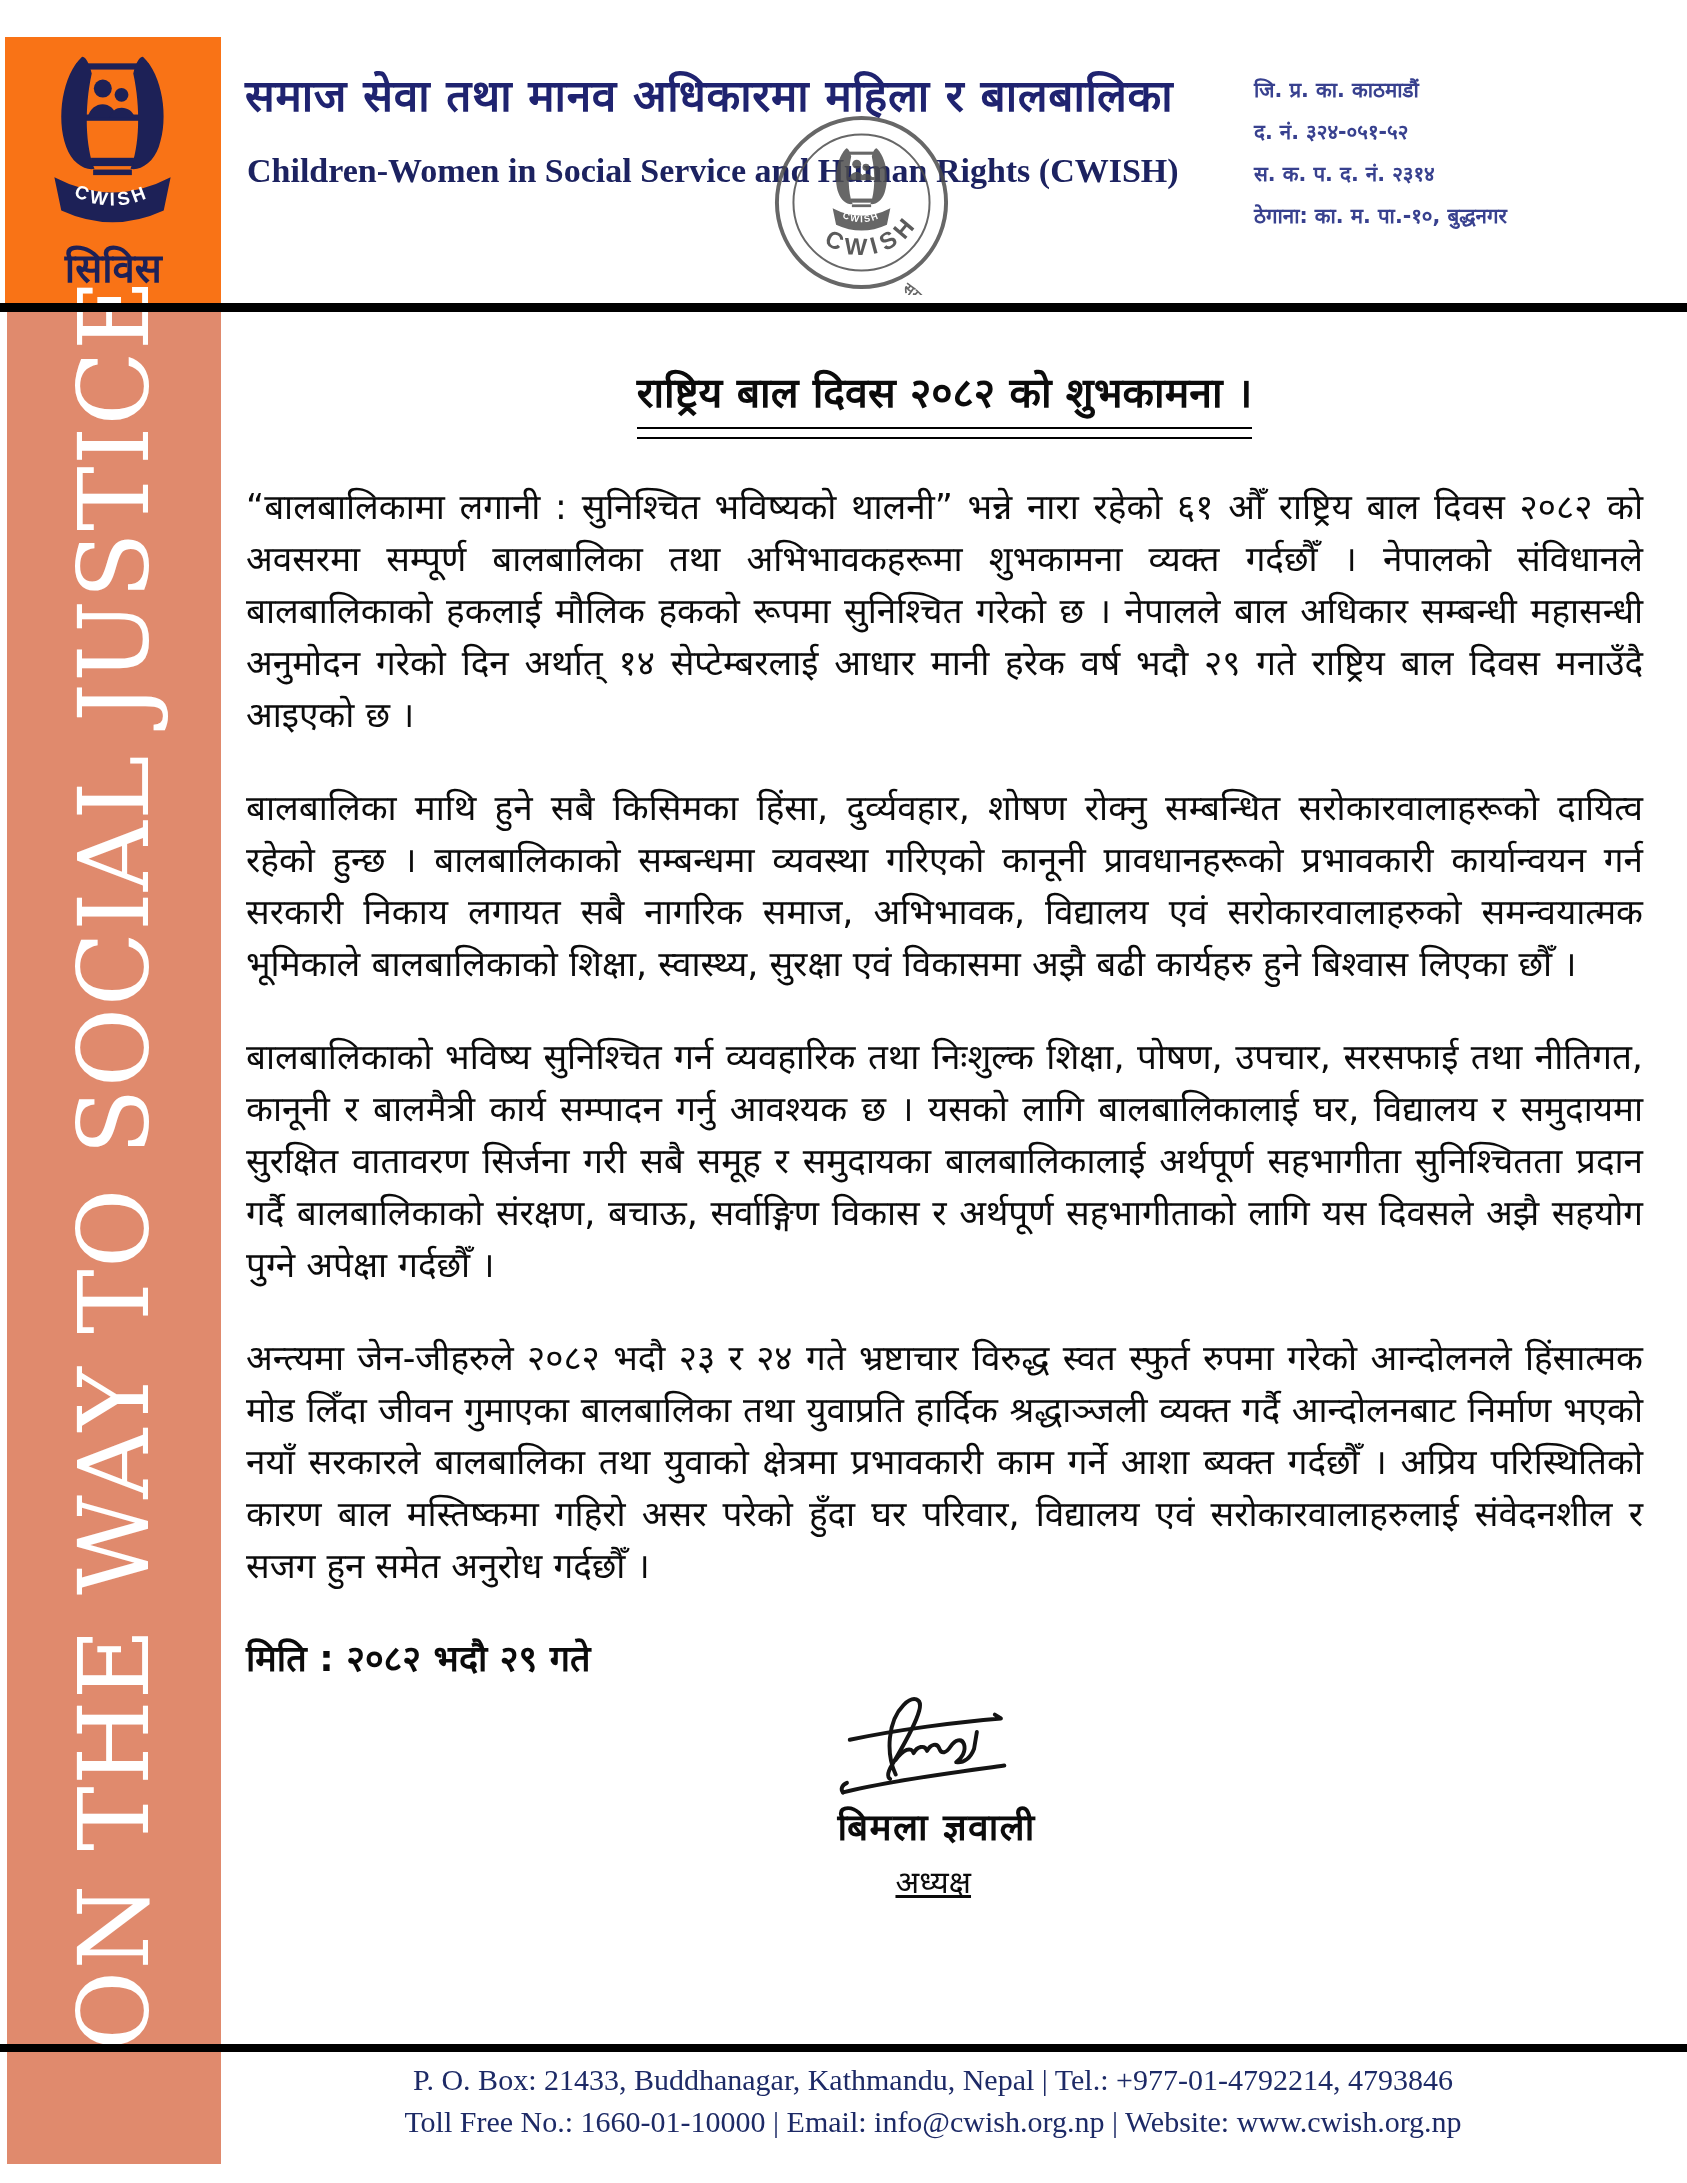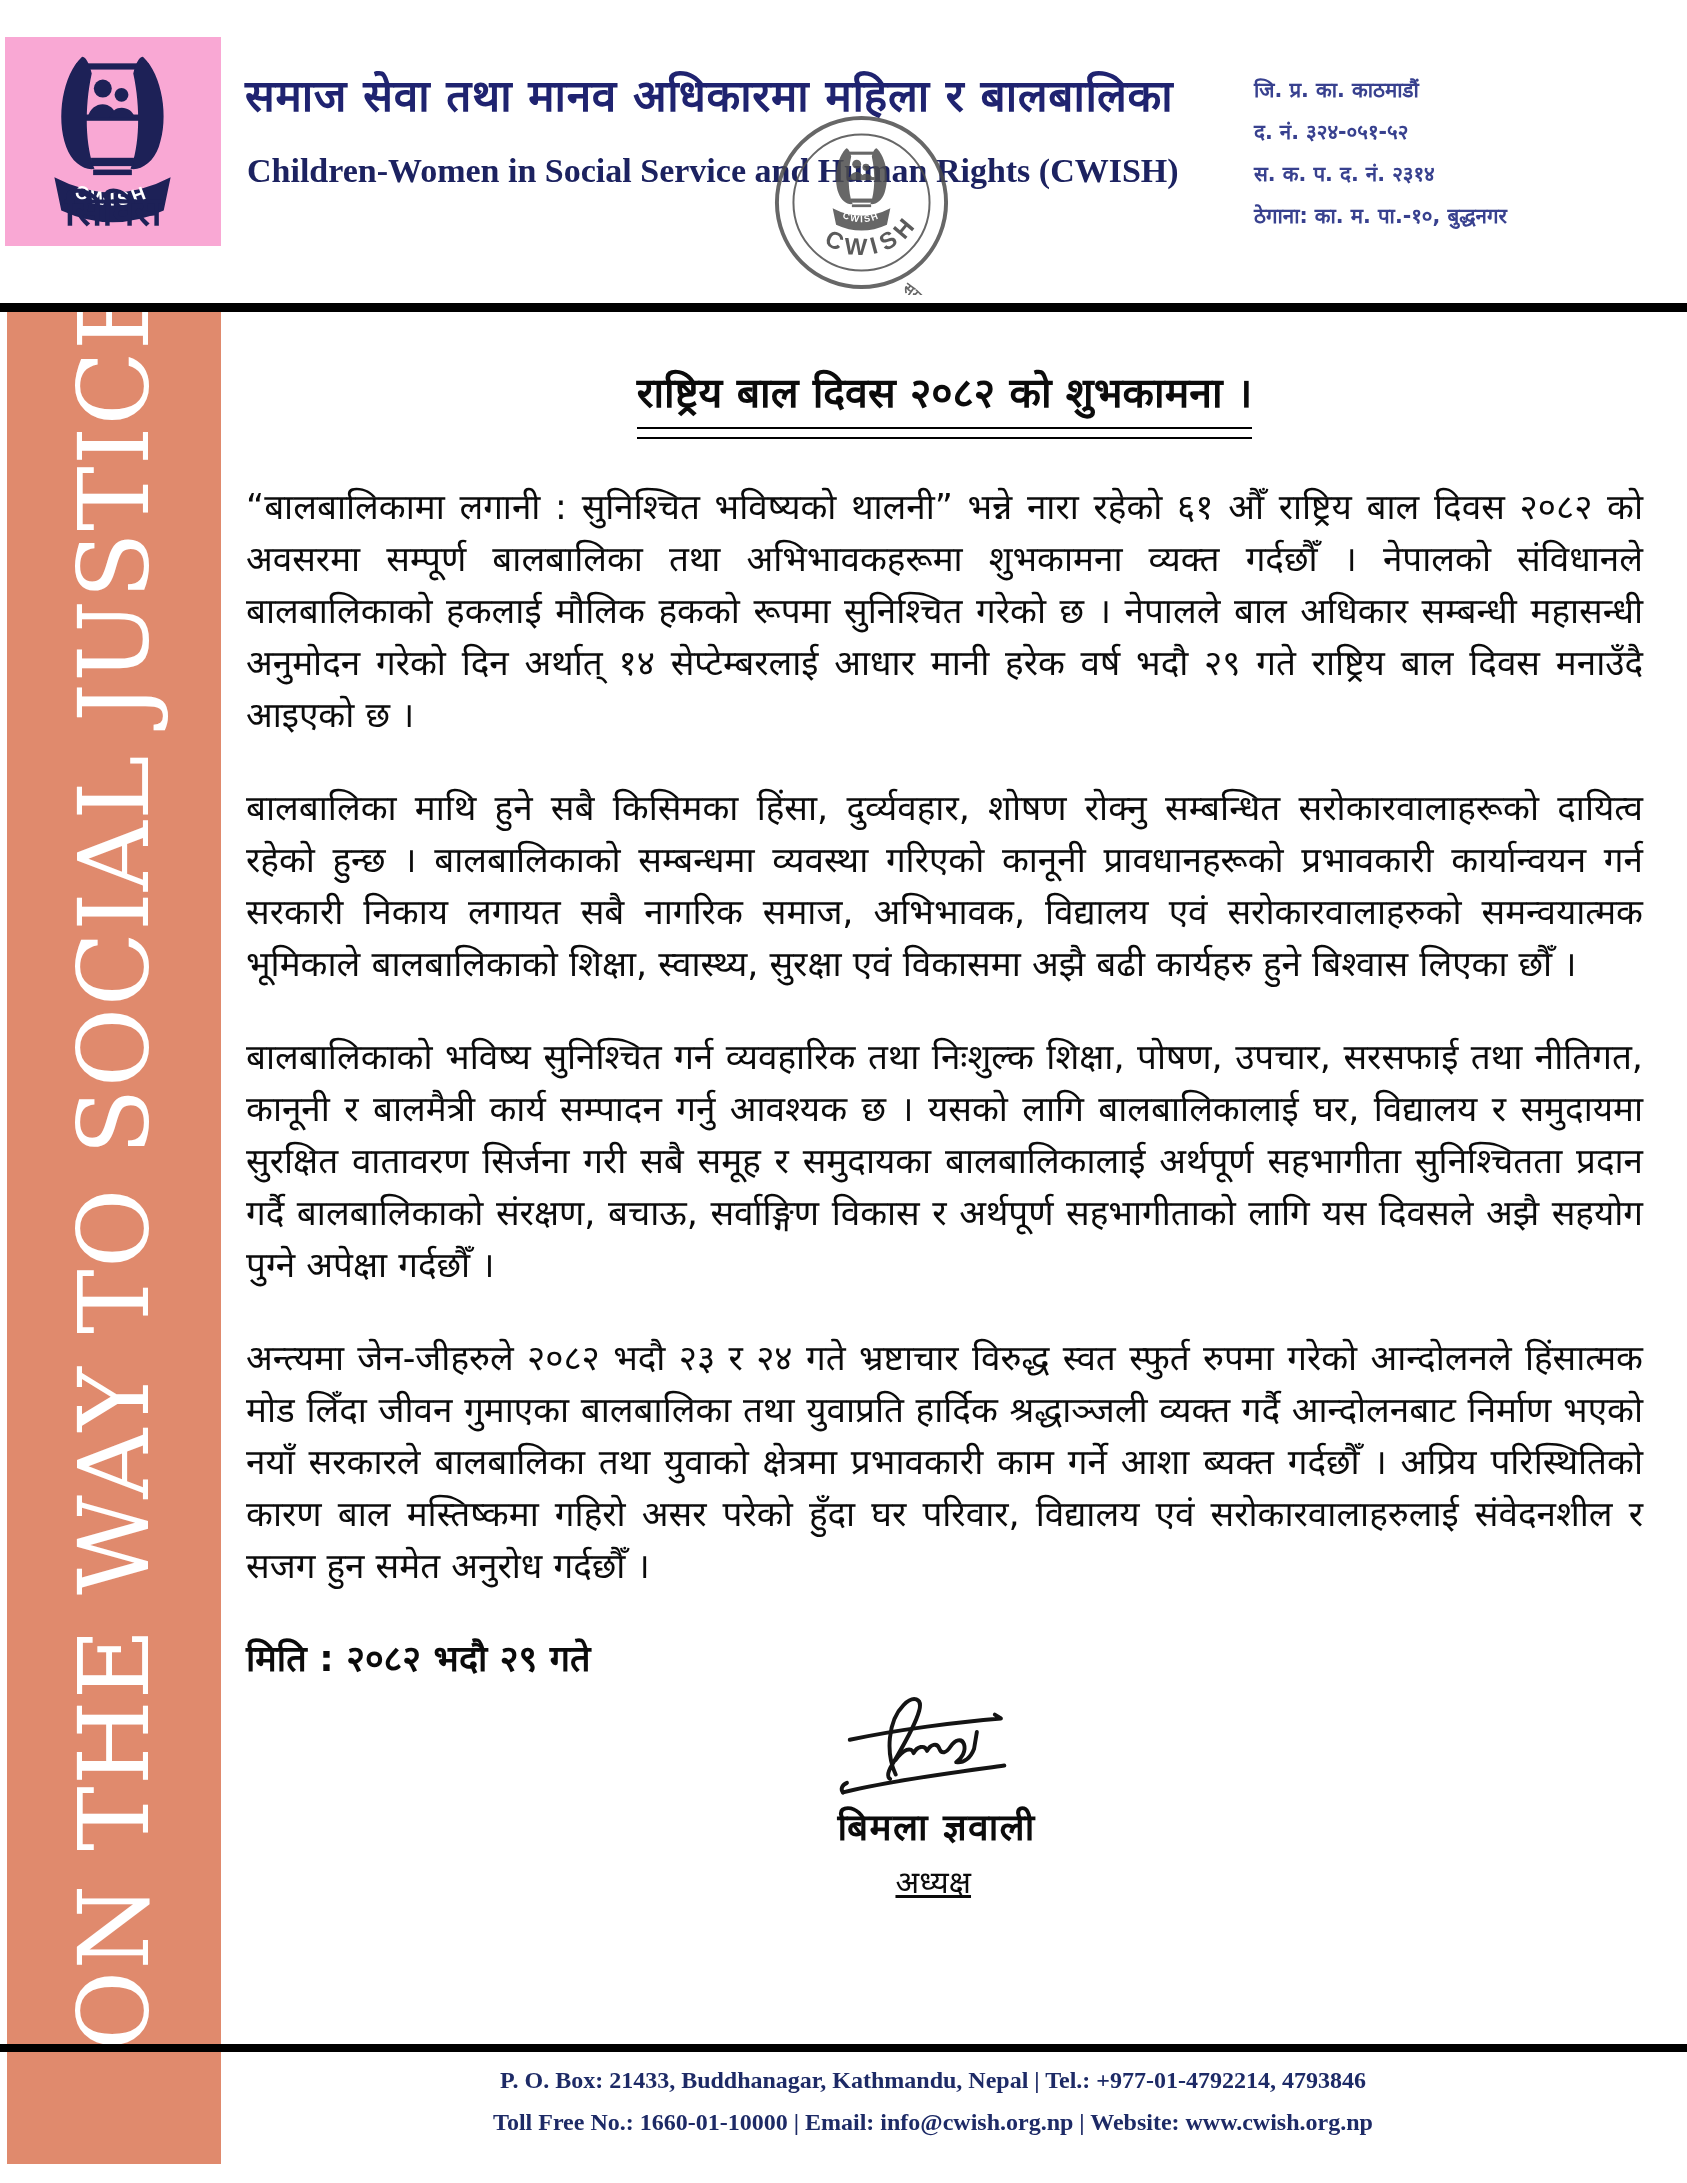--- a/index.html
+++ b/index.html
@@ -2,22 +2,22 @@
 <html style="font-size:10.6px"><head>
 <meta charset="utf-8">
 <style>
   html,body { margin:0; padding:0; background:#888; }
   .page {
     position:relative; width:1687px; height:2183px; background:#ffffff;
     font-family:"DejaVu Sans", sans-serif; overflow:hidden;
   }
   
   .logo-box {
-    position:absolute; left:5.3px; top:37px; width:216px; height:209px;
-    background:#f9a8d4;
+    position:absolute; left:5.3px; top:37px; width:216px; height:266px;
+    background:#f97316;
   }
   .logo-svg { position:absolute; left:38px; top:17px; width:139px; height:173px; color:#1d2157; }
   .logo-nepali {
     position:absolute; left:0; right:0; bottom:9.3px; text-align:center;
     font-size:40px; font-weight:bold; color:#1d2157;
   }
   .org-nepali {
     position:absolute; left:245px; top:64px; width:992px;
     font-size:44px; font-weight:bold; color:#1f2370; letter-spacing:0.7px; white-space:nowrap;
   }
@@ -53,21 +53,21 @@
   }
   .date-line { font-size:36px; font-weight:bold; margin:0; }
   .sign-block { margin-top:4px; text-align:center; }
   .signature-svg { width:218px; height:112px; margin-right:46px; }
   .sign-name { font-size:37px; font-weight:bold; letter-spacing:1.3px; padding-right:16px; }
   .sign-role { font-size:31px; margin-top:9.3px; padding-right:22.5px;text-decoration:underline; }
   
   .bar-bottom { position:absolute; left:0; top:2044px; width:1687px; height:8px; background:#000; z-index:6; }
   .footer {
     position:absolute; left:225px; top:2059px; width:1416px; text-align:center;
-    font-family:"Liberation Serif", serif; font-weight:bold; font-size:24px;
+    font-family:"Liberation Serif", serif; font-weight:normal; font-size:30px;
     color:#1d2a66; line-height:42px; z-index:2;
   }
 </style>
 </head>
 <body>
 
 <div class="page">
 
   <svg width="0" height="0" style="position:absolute" aria-hidden="true">
     <defs>

